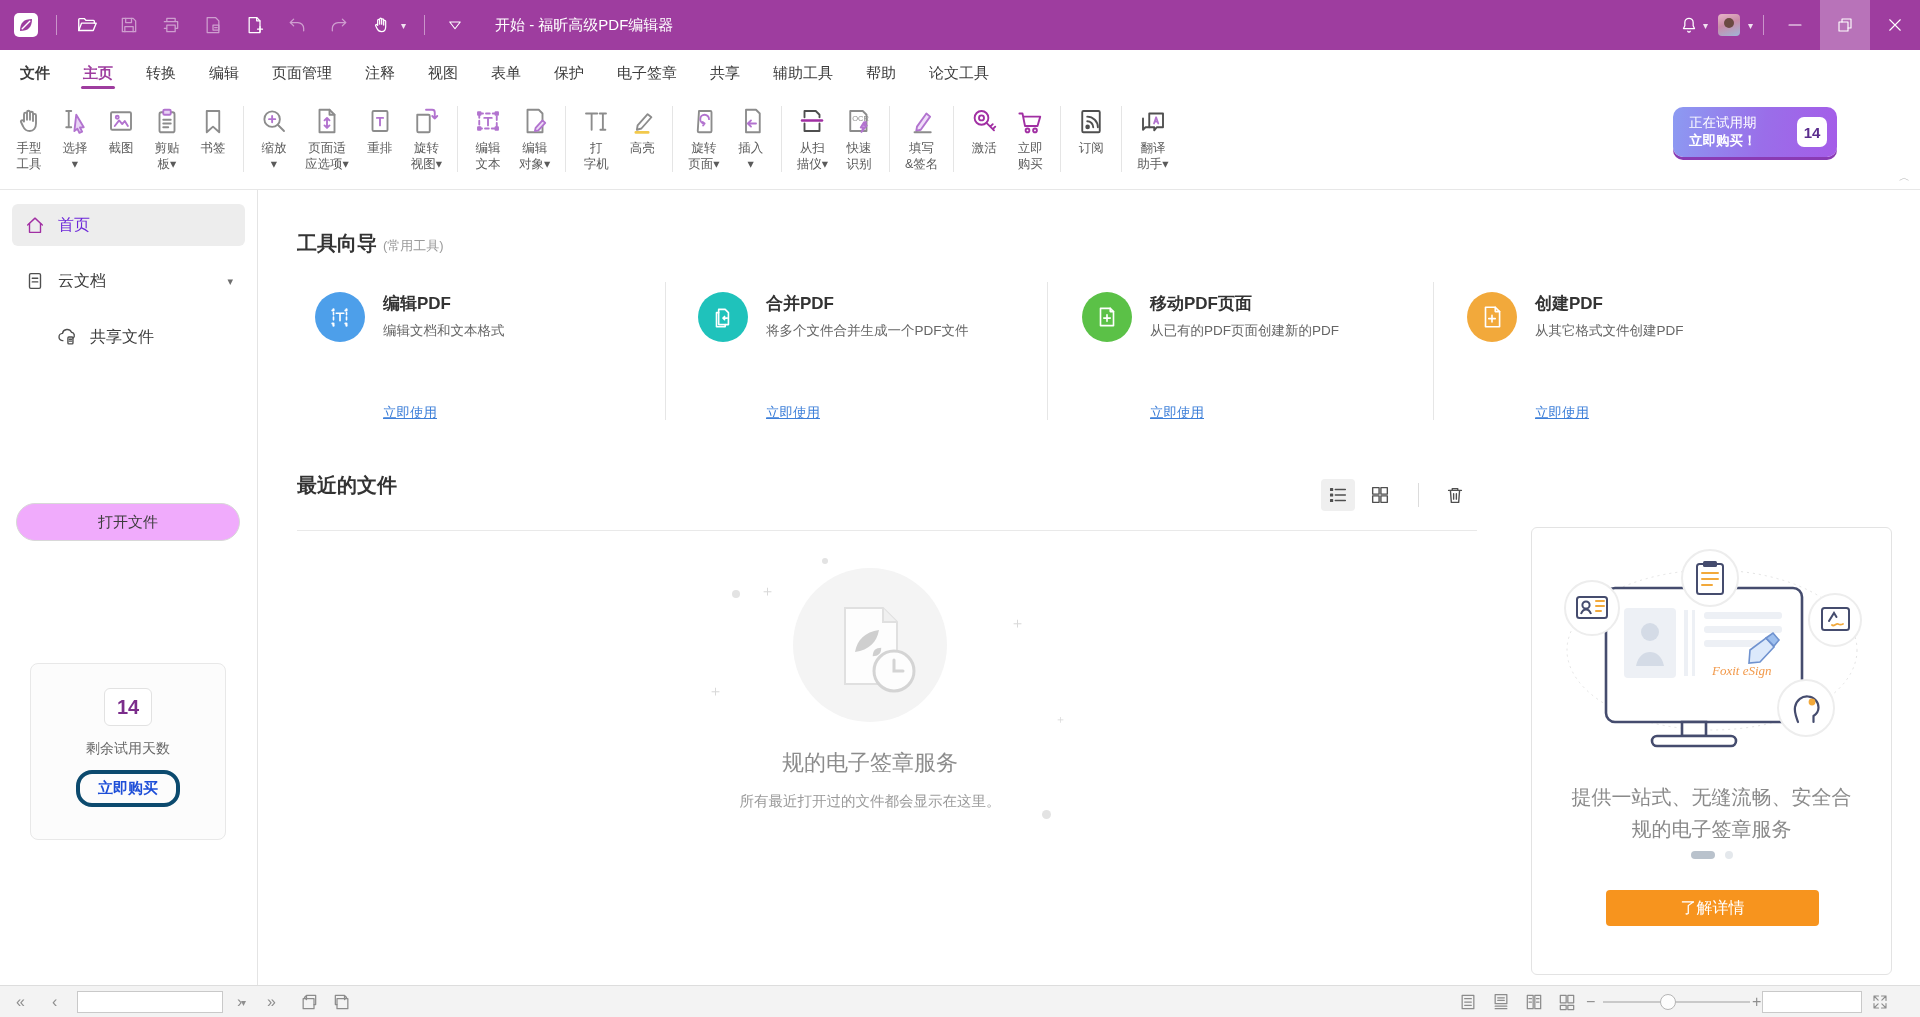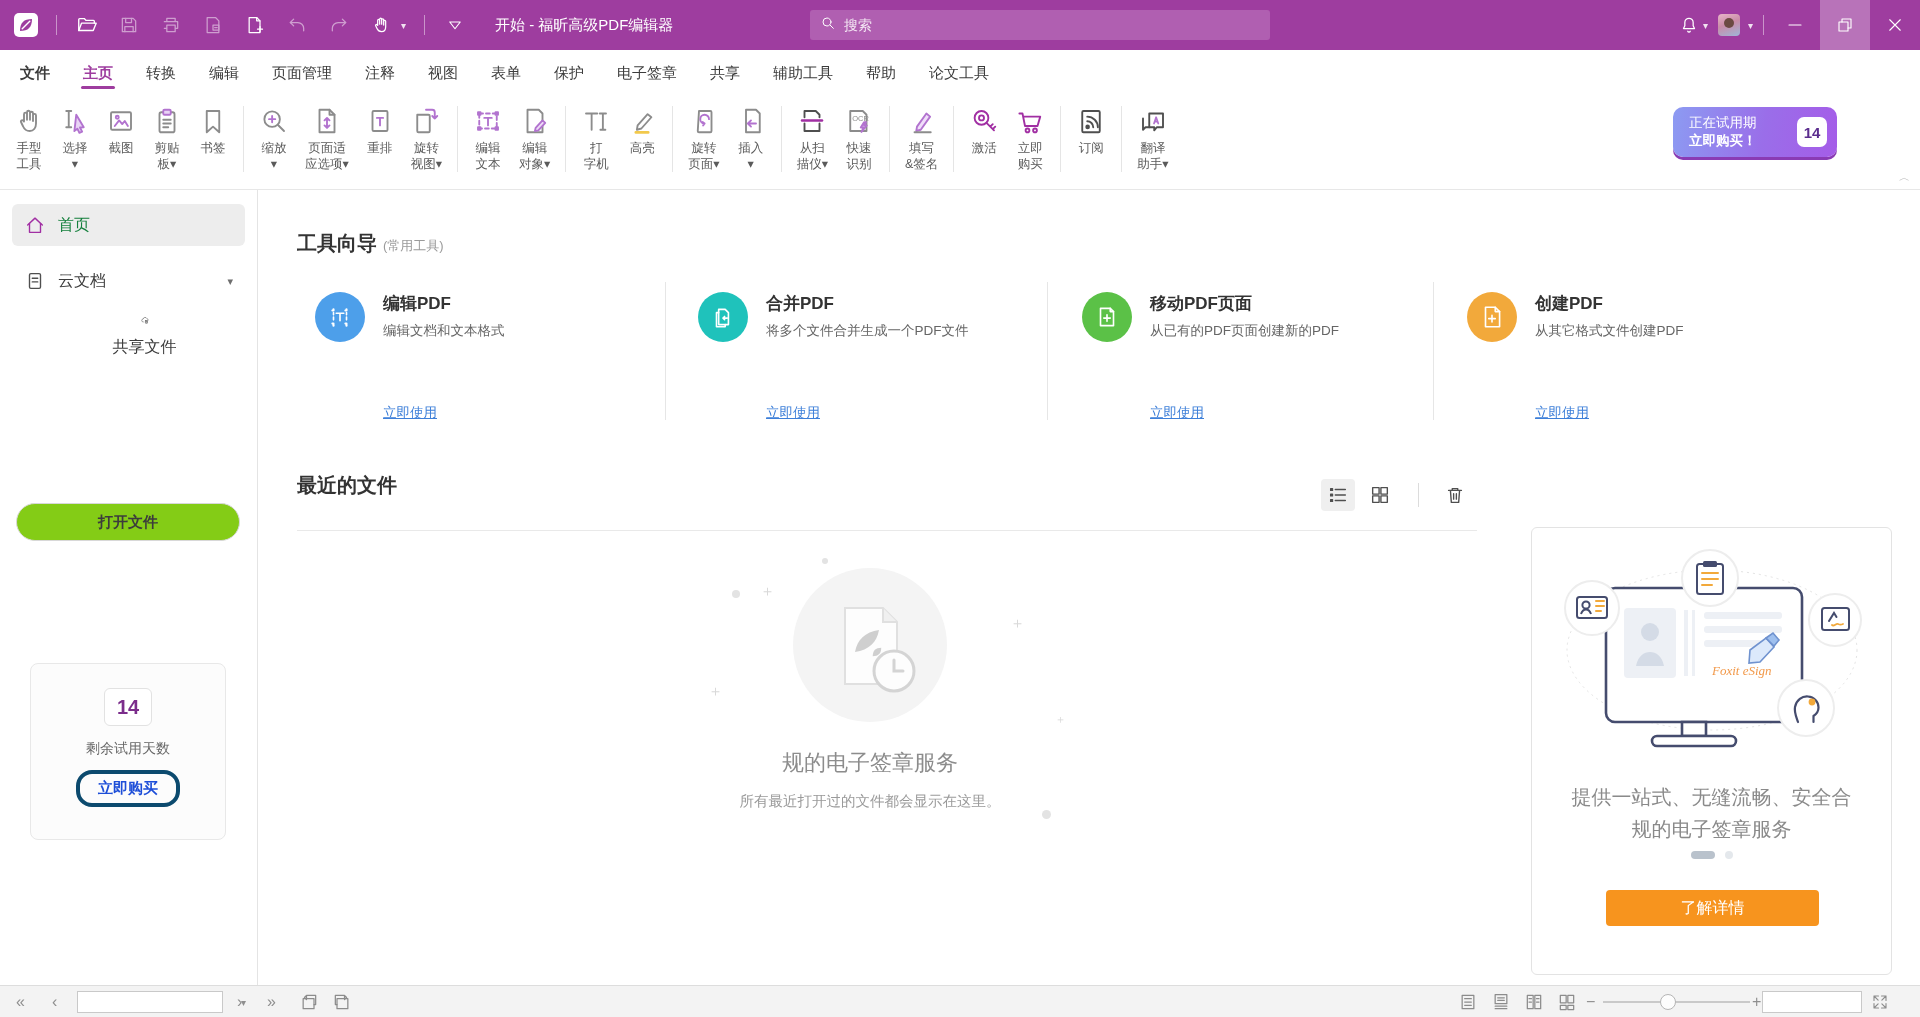--- a/index.html
+++ b/index.html
@@ -58,26 +58,26 @@
   .trial-days { width:30px; height:30px; background:#fff; border-radius:7px; color:#5b2d8e;
     font-weight:bold; font-size:15px; display:flex; align-items:center; justify-content:center; }
   .ribbon-collapse { position:absolute; right:10px; bottom:4px; color:#b9b9b9; font-size:11px; cursor:pointer; }
 
   
   .sidebar { position:absolute; left:0; top:190px; width:258px; height:795px; background:#fff;
     border-right:1px solid #e4e4e4; }
   .side-item { display:flex; align-items:center; gap:12px; height:42px; margin:0 12px 14px 12px;
     padding:0 12px; border-radius:6px; font-size:16px; color:#3c3c3c; cursor:pointer; }
   .side-item.first { margin-top:14px; }
-  .side-item.active { background:#ededed; color:#15803d; }
+  .side-item.active { background:#ededed; color:#6d28d9; }
   .side-item .grow { flex:1; }
   .side-item .caret { color:#6e6e6e; font-size:11px; }
-  .side-item.sub { margin-left:44px;flex-direction:column; }
+  .side-item.sub { margin-left:44px; }
   .open-btn { position:absolute; left:16px; top:313px; width:224px; height:38px; border-radius:19px;
-    background:#84cc16; border:1px solid #d8d8d8; font-size:15px; font-weight:bold; color:#3c3c3c;
+    background:#f0abfc; border:1px solid #d8d8d8; font-size:15px; font-weight:normal; color:#3c3c3c;
     display:flex; align-items:center; justify-content:center; cursor:pointer; }
   .trial-card { position:absolute; left:30px; top:473px; width:196px; height:177px; background:#fcfcfc;
     border:1px solid #e8e8e8; border-radius:8px; display:flex; flex-direction:column; align-items:center; }
   .trial-card .daybox { margin-top:24px; width:48px; height:38px; background:#fff; border:1px solid #e2e2e2;
     border-radius:6px; display:flex; align-items:center; justify-content:center;
     font-size:20px; font-weight:bold; color:#7b2d8b; }
   .trial-card .lbl { margin-top:14px; font-size:14px; color:#666; }
   .trial-card .buy { margin-top:12px; padding:5px 18px; border:4px solid #0c4a6e; border-radius:16px;
     color:#1d4ed8; font-size:15px; font-weight:bold; cursor:pointer; }
   .contact { position:absolute; left:30px; top:667px; font-size:13.5px; color:#555; line-height:22px; }
@@ -212,29 +212,20 @@
       <span class="tb-caret">▾</span>
       <div class="vsep-w"></div>
       <div class="tb-ic">
         <svg class="oln sw" width="18" height="18" viewBox="0 0 24 24">
             <path d="M5 8h14l-7 9z"></path>
           </svg>
       </div>
       <span class="win-title">开始 - 福昕高级PDF编辑器</span>
     </div>
 
-    <div class="searchbar">
-      <span>
-        <svg class="oln sw" width="16" height="16" viewBox="0 0 24 24">
-          <circle cx="10.5" cy="10.5" r="6"></circle>
-            <path d="M15 15l5 5"></path>
-        </svg>
-      </span>
-      <input placeholder="搜索" style="">
-    </div>
 
     <div class="tb-right">
       <div class="tb-ic">
         <svg class="oln sw" width="20" height="20" viewBox="0 0 24 24">
           <path d="M12 4a5 5 0 00-5 5v4l-1.6 3.2h13.2L17 13V9a5 5 0 00-5-5z"></path>
             <path d="M10.5 19.5a1.6 1.6 0 003 0"></path>
         </svg>
       </div>
       <span class="tb-caret" style="margin:0 10px 0 2px;">▾</span>
       <div class="avatar"></div>

